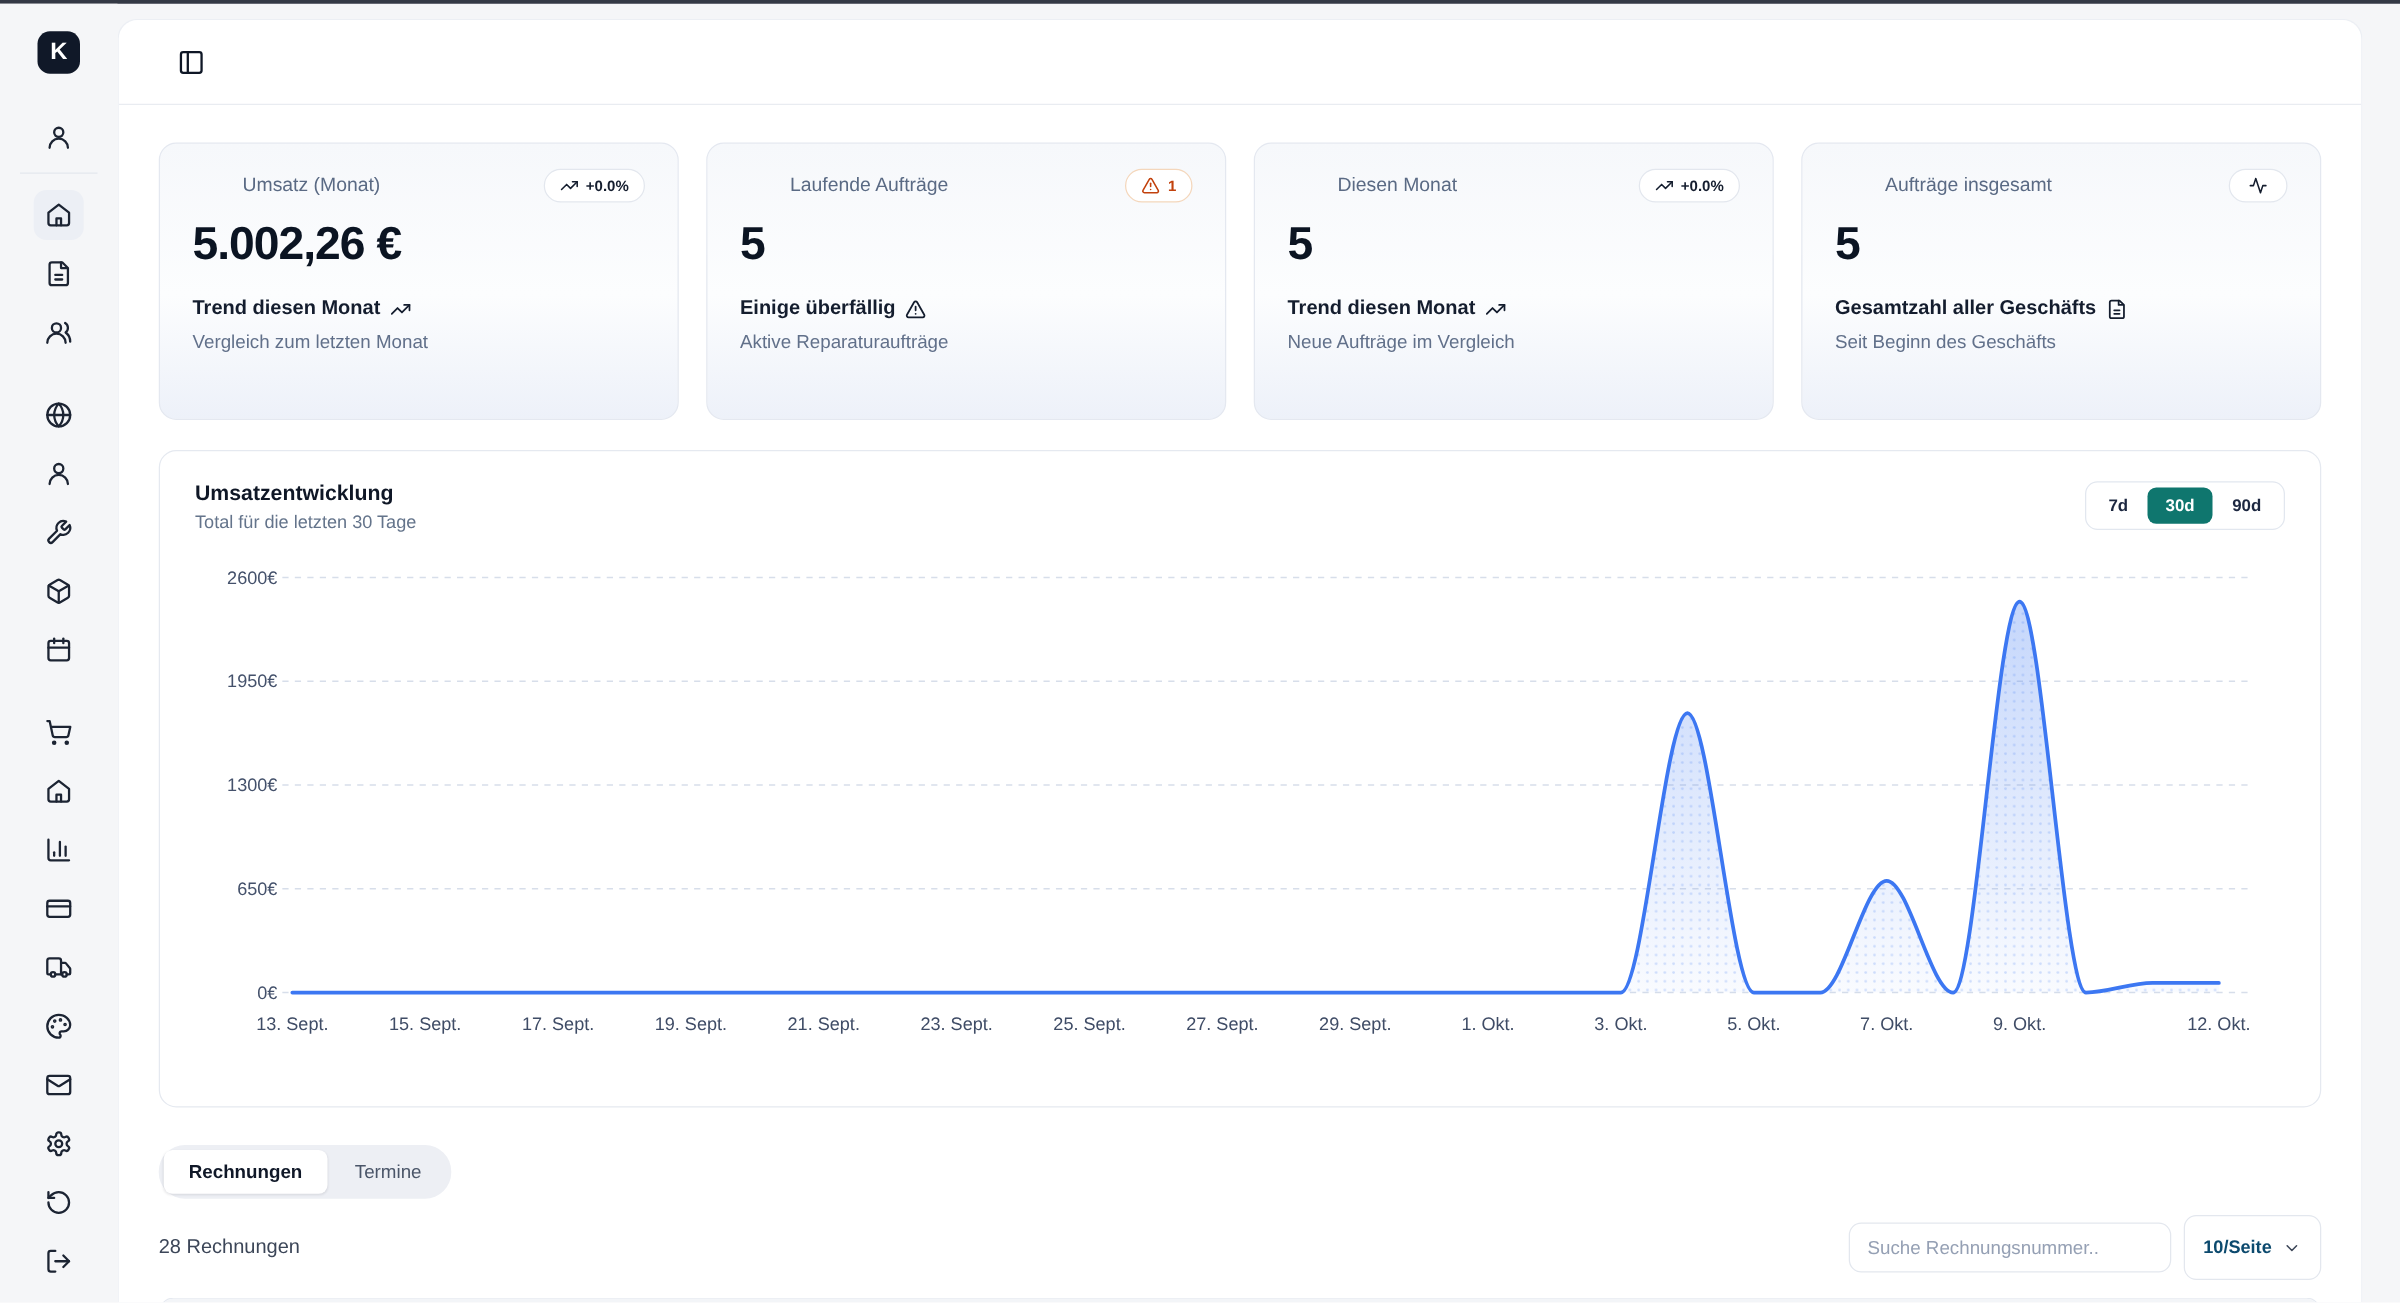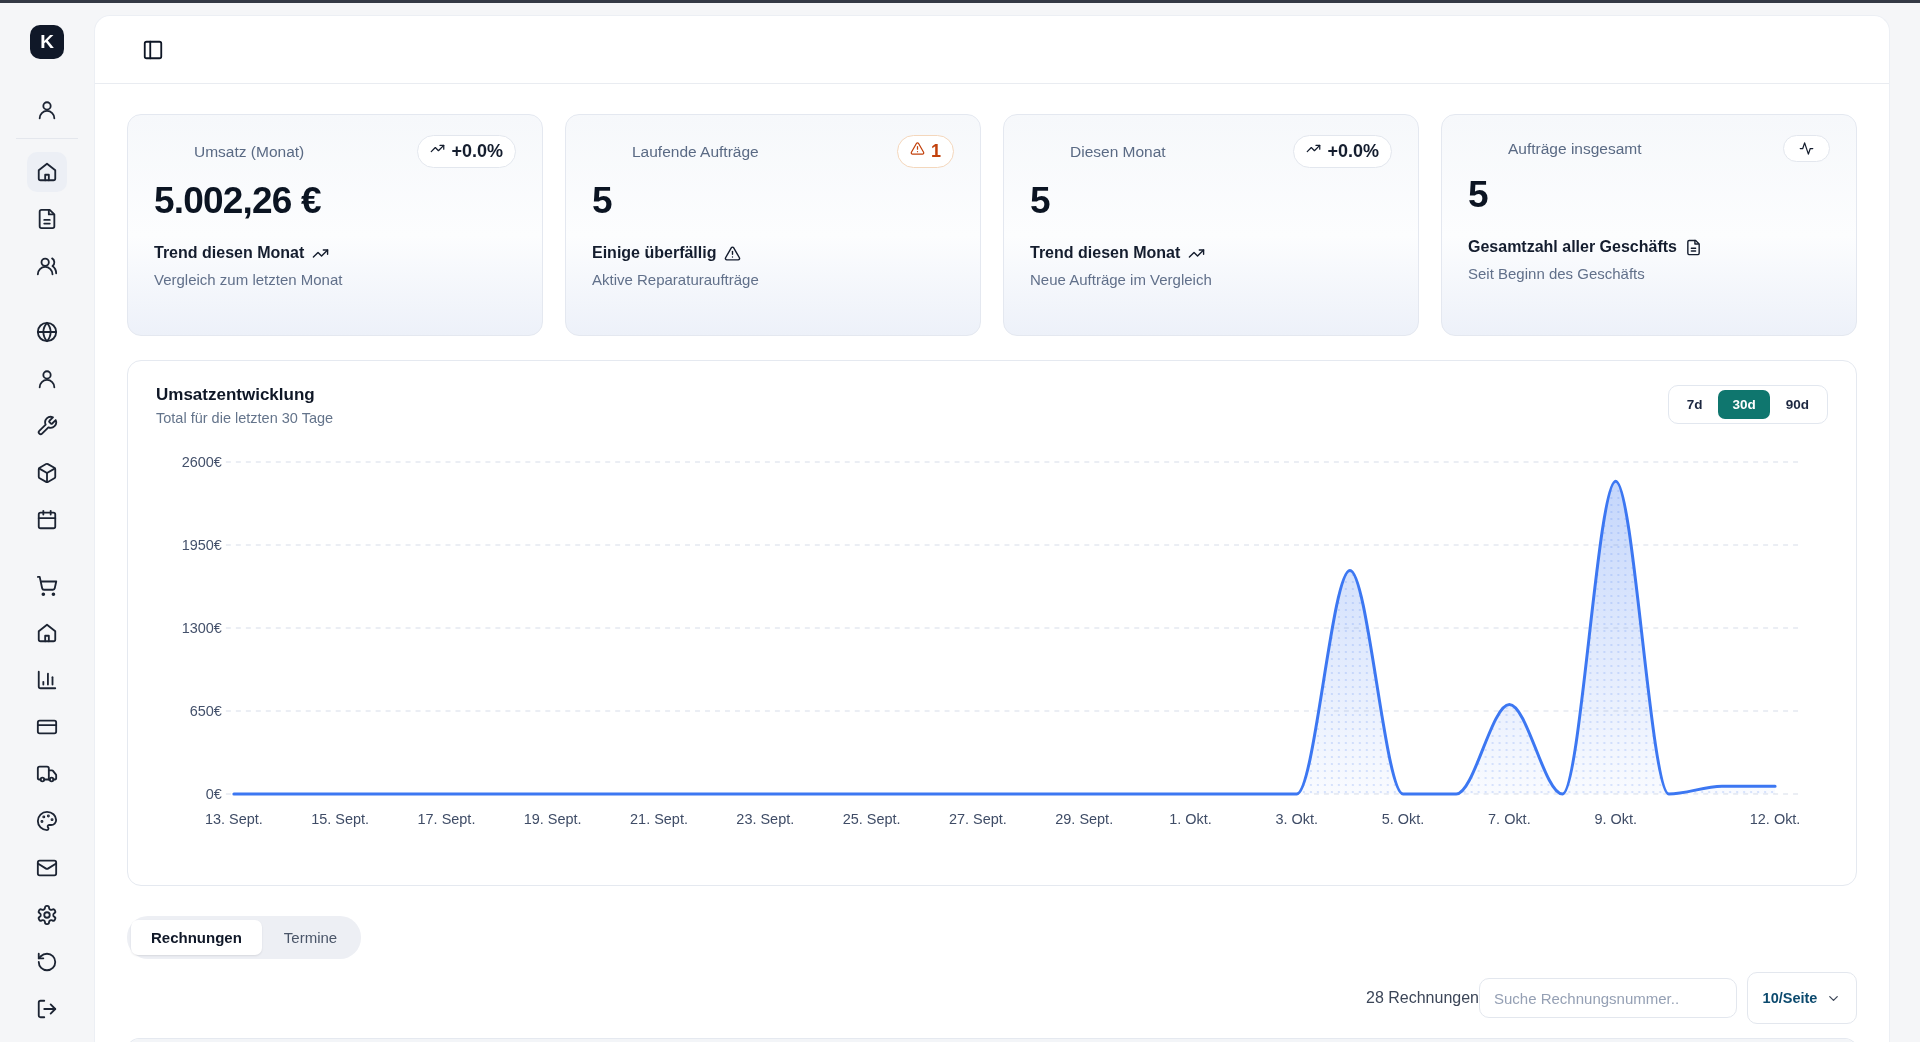--- a/index.html
+++ b/index.html
@@ -51,23 +51,23 @@
   
   .stats-row { display:grid; grid-template-columns:repeat(4,1fr); gap:22px; }
   .card {
     border:1px solid #e4e8f0; border-radius:14px; height:222px;
     background:linear-gradient(180deg,#f6f8fb 0%,#fcfdfe 55%,#edf1f9 100%);
     padding:20px 26px; display:flex; flex-direction:column;
   }
   .card-top { display:flex; align-items:center; justify-content:space-between; }
   .card-title { font-size:15.5px; color:#5a6a84;margin-left:40px; }
   .badge {
-    display:inline-flex; align-items:flex-start; gap:6px; background:#fff;
+    display:inline-flex; align-items:flex-end; gap:6px; background:#fff;
     border:1px solid #e3e7ee; border-radius:999px; padding:5px 12px;
-    font-size:18px; font-weight:700; color:#141d2e;
+    font-size:12px; font-weight:700; color:#141d2e;
   }
   .badge svg { width:15px; height:15px; }
   .badge.warning { color:#c2410c; border-color:#f4d7bc; }
   .badge.activity { padding:5px 15px; }
   .card-value { font-size:37px; font-weight:700; color:#0b1422; letter-spacing:-0.8px; margin-top:12px; }
   .card-trend { display:flex; align-items:center; gap:8px; margin-top:22px;
     font-size:16px; font-weight:700; color:#141d2e; }
   .card-trend svg { width:17px; height:17px; }
   .card-sub { margin-top:9px; font-size:15px; color:#61708a; }
 
@@ -94,21 +94,21 @@
   .tabs-row { margin-top:30px; }
   .tabs {
     display:inline-flex; align-items:center; background:#edeff4; border-radius:21px; padding:4px; gap:2px;
   }
   .tab {
     border:none; background:transparent; font-family:inherit; cursor:pointer;
     font-size:15px; padding:9px 20px; border-radius:7px; color:#4a5568;
   }
   .tab.active { background:#fff; color:#101828; font-weight:700; box-shadow:0 1px 2px rgba(16,24,40,.10); }
 
-  .list-header { margin-top:13px; display:flex; align-items:center; justify-content:flex-end; }
+  .list-header { margin-top:13px; display:flex; align-items:center; justify-content:space-between; }
   .count-label { font-size:16px; color:#3c4658; }
   .list-controls { display:flex; align-items:center; gap:10px; }
   .search-input {
     width:258px; height:40px; border:1px solid #e3e7ee; border-radius:10px;
     padding:0 14px; font-family:inherit; font-size:15px; color:#1a2433; background:#fff; outline:none;
   }
   .search-input::placeholder { color:#95a0b4; }
   .page-select {
     height:52px; min-width:110px; border:1px solid #e3e7ee; border-radius:10px; background:#fff;
     display:flex; align-items:center; justify-content:center; gap:9px; padding:0 13px;

